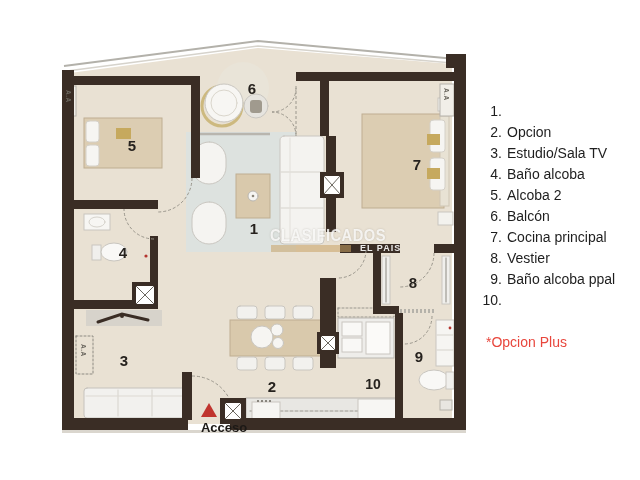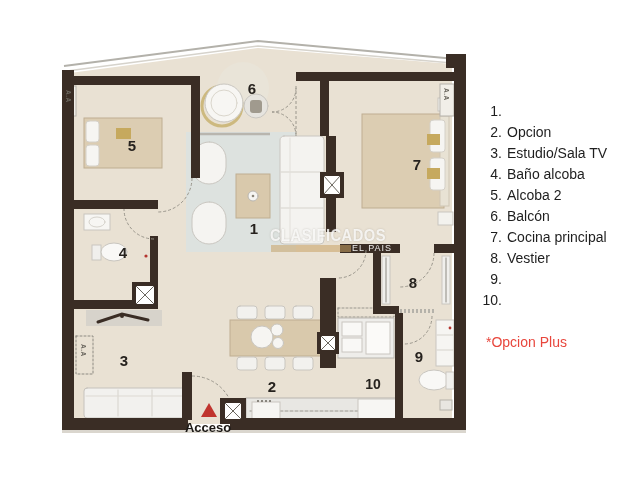--- a/index.html
+++ b/index.html
@@ -18,22 +18,22 @@
   .acceso{position:absolute;transform:translate(-50%,-50%);font-weight:700;font-size:13px;
           color:#1c1916;}
   .tri{position:absolute;width:0;height:0;border-left:8px solid transparent;
        border-right:8px solid transparent;border-bottom:14px solid #c0342e;}
 
   .wm1{position:absolute;left:270px;top:227px;font-size:16px;font-weight:700;
        color:rgba(255,255,255,.80);letter-spacing:.5px;white-space:nowrap;
        text-shadow:0 0 2px rgba(140,133,120,.45);transform:scaleX(.92);transform-origin:left top;}
   .wm-bar{position:absolute;left:271px;top:245px;width:80px;height:7px;
           background:rgba(201,162,100,.55);}
-  .wm2{position:absolute;left:352px;top:243px;font-size:9px;font-weight:400;
-       color:rgba(255,255,255,.9);letter-spacing:1px;}
+  .wm2{position:absolute;left:352px;top:243px;font-size:9px;font-weight:700;
+       color:rgba(255,255,255,.9);letter-spacing:1px;padding-left:8px;}
 
   .legend{position:absolute;left:476px;top:101px;width:170px;font-size:14px;color:#1e1e1e;}
   .lrow{display:flex;line-height:21px;}
   .lnum{width:26px;text-align:right;margin-right:5px;flex:none;}
   .llab{white-space:nowrap;}
   .note{margin-top:23px;color:#e8463c;padding-left:10px;font-size:14px;}
 </style>
 </head>
 <body>
 
@@ -244,21 +244,21 @@
     <span class="rl" style="left:417px;top:164px">7</span>
     <span class="rl" style="left:413px;top:282px">8</span>
     <span class="rl" style="left:419px;top:356px">9</span>
     <span class="rl small" style="left:373px;top:384px">10</span>
 
     <span class="aa" style="left:65px;top:90px">A.A</span>
     <span class="aa" style="left:80px;top:344px">A.A</span>
     <span class="aa" style="left:443px;top:88px">A.A</span>
 
     <div class="tri" style="left:201px;top:403px"></div>
-    <span class="acceso" style="left:208px;top:427px">Acceso</span>
+    <span class="acceso" style="left:224px;top:427px">Acceso</span>
   </div>
 
   <div class="legend">
     <div class="lrow">
       <span class="lnum">1.</span>
     </div>
     <div class="lrow">
       <span class="lnum">2.</span>
       <span class="llab">Opcion</span>
     </div>
@@ -281,19 +281,20 @@
     <div class="lrow">
       <span class="lnum">7.</span>
       <span class="llab">Cocina principal</span>
     </div>
     <div class="lrow">
       <span class="lnum">8.</span>
       <span class="llab">Vestier</span>
     </div>
     <div class="lrow">
       <span class="lnum">9.</span>
+      <span class="llab">Baño alcoba ppal</span>
     </div>
     <div class="lrow">
       <span class="lnum">10.</span>
     </div>
     <div class="note">*Opcion Plus</div>
   </div>
 </div>
 
 </body></html>

